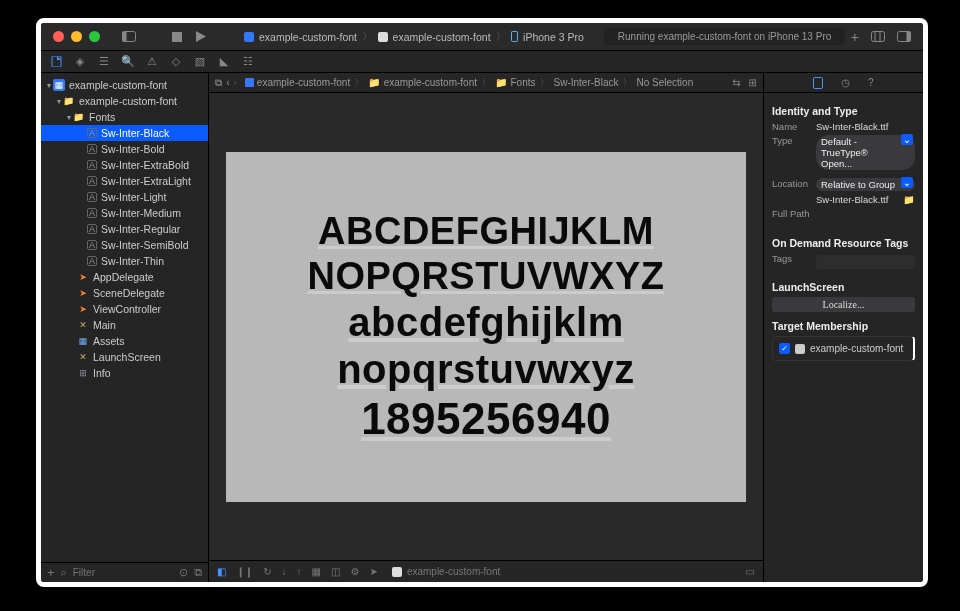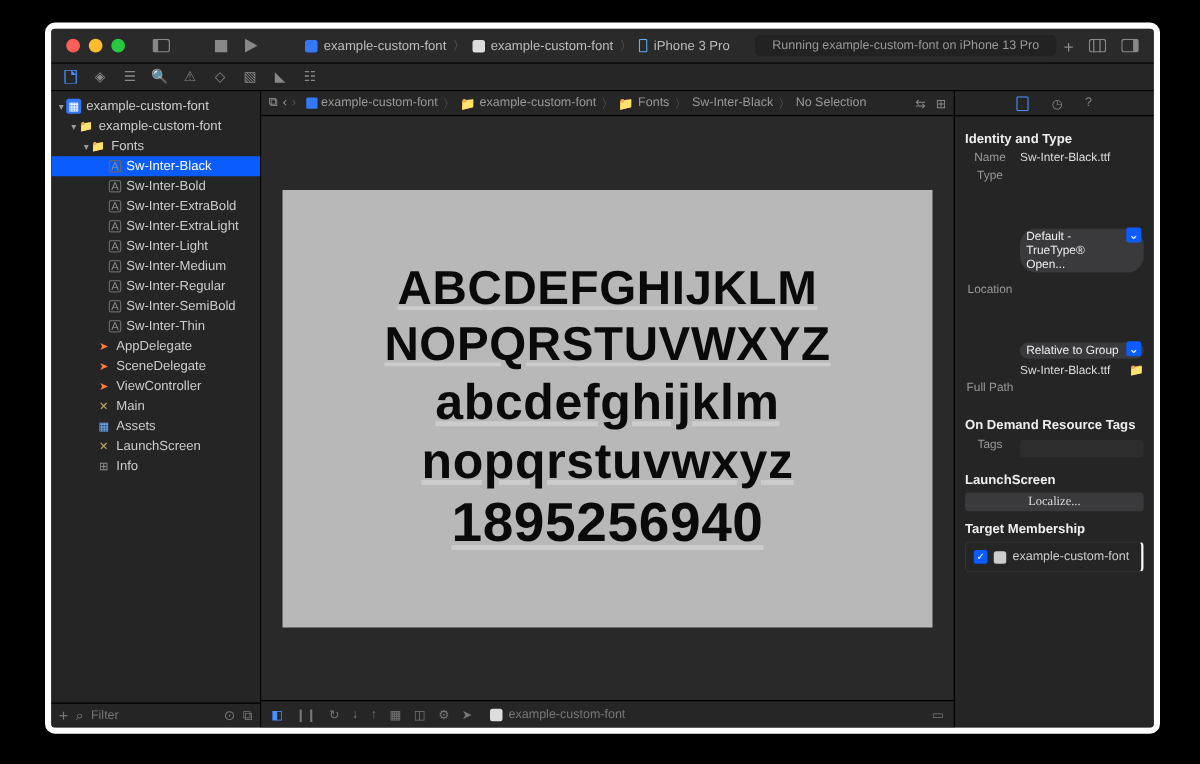--- a/index.html
+++ b/index.html
@@ -56,23 +56,23 @@
   .debugbar .proc { display: flex; align-items: center; gap: 5px; margin-left: 4px; }
   .debugbar .proc .sq { width: 10px; height: 10px; background: #ddd; border-radius: 2px; }
   .debugbar .right { margin-left: auto; }
   
   .inspector { width: 160px; background: #252525; border-left: 1px solid #000; display: flex; flex-direction: column; font-size: 10px; }
   .insp-tabs { height: 20px; display: flex; align-items: center; justify-content: center; gap: 18px; border-bottom: 1px solid #000; color: #888; }
   .insp-tabs .active { color: #4a90ff; }
   .insp-body { flex: 1; overflow: auto; padding: 6px 8px; }
   .section-h { color: #eee; font-weight: 600; font-size: 10.5px; margin: 6px 0 4px; }
   .kv { display: flex; align-items: flex-start; margin: 3px 0; gap: 4px; }
-  .kv .k { width: 40px; text-align: center; color: #999; font-size: 9.5px; flex-shrink: 0; }
+  .kv .k { width: 40px; text-align: left; color: #999; font-size: 9.5px; flex-shrink: 0; }
   .kv .v { flex: 1; color: #ddd; font-size: 9.5px; word-break: break-word; }
-  .select { background: #3a3a3c; border-radius: 13px; padding: 1px 16px 1px 5px; color: #eee; position: relative; font-size: 9.5px; margin-top: 48px; }
+  .select { background: #3a3a3c; border-radius: 13px; padding: 1px 16px 1px 5px; color: #eee; position: relative; font-size: 9.5px; }
   .select::after { content: "⌄"; position: absolute; right: 2px; top: -1px; background: #0a5cff; width: 12px; text-align: center; border-radius: 2px; color: #fff; font-size: 10px; }
   .btn-localize { background: #3a3a3c; color: #ddd; border-radius: 3px; padding: 2px 0; text-align: center; font-size: 10px; margin: 2px 0; font-family: Liberation Serif, serif; }
   .tm-box { border: 1px solid #333; border-radius: 4px; padding: 6px; margin-top: 4px; border-right: 2px solid #fff; }
   .tm-row { display: flex; align-items: center; gap: 5px; font-size: 10px; }
   .tm-row .chk { width: 11px; height: 11px; background: #0a5cff; border-radius: 2px; color: #fff; font-size: 8px; display: inline-flex; align-items: center; justify-content: center; }
   .tm-row .sq { width: 10px; height: 10px; background: #ccc; border-radius: 2px; }
   .tags-box { background: #2d2d2d; border-radius: 3px; height: 14px; margin: 2px 0 6px; }
   svg { display: block; }
 </style>
 </head>

